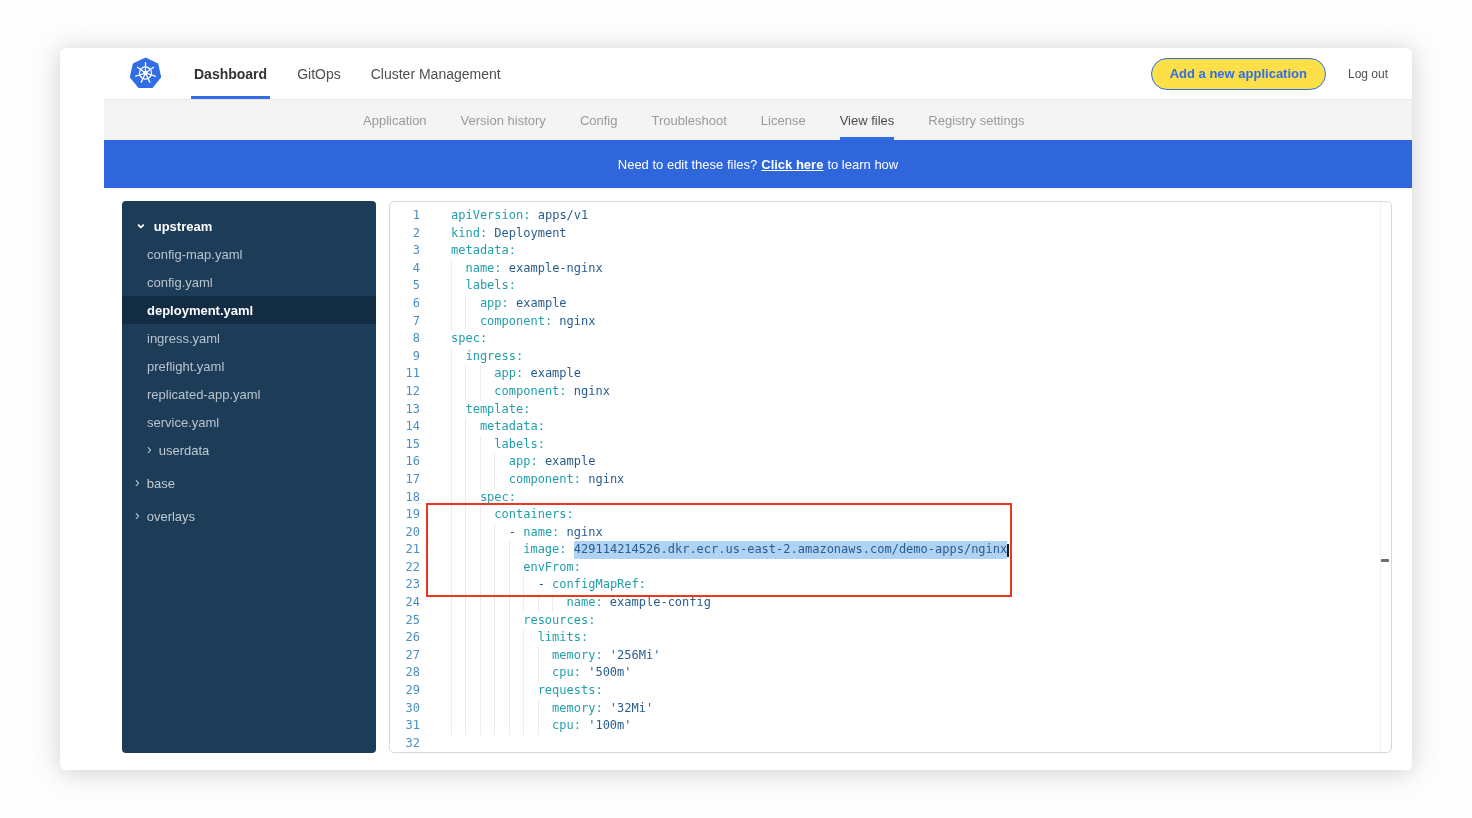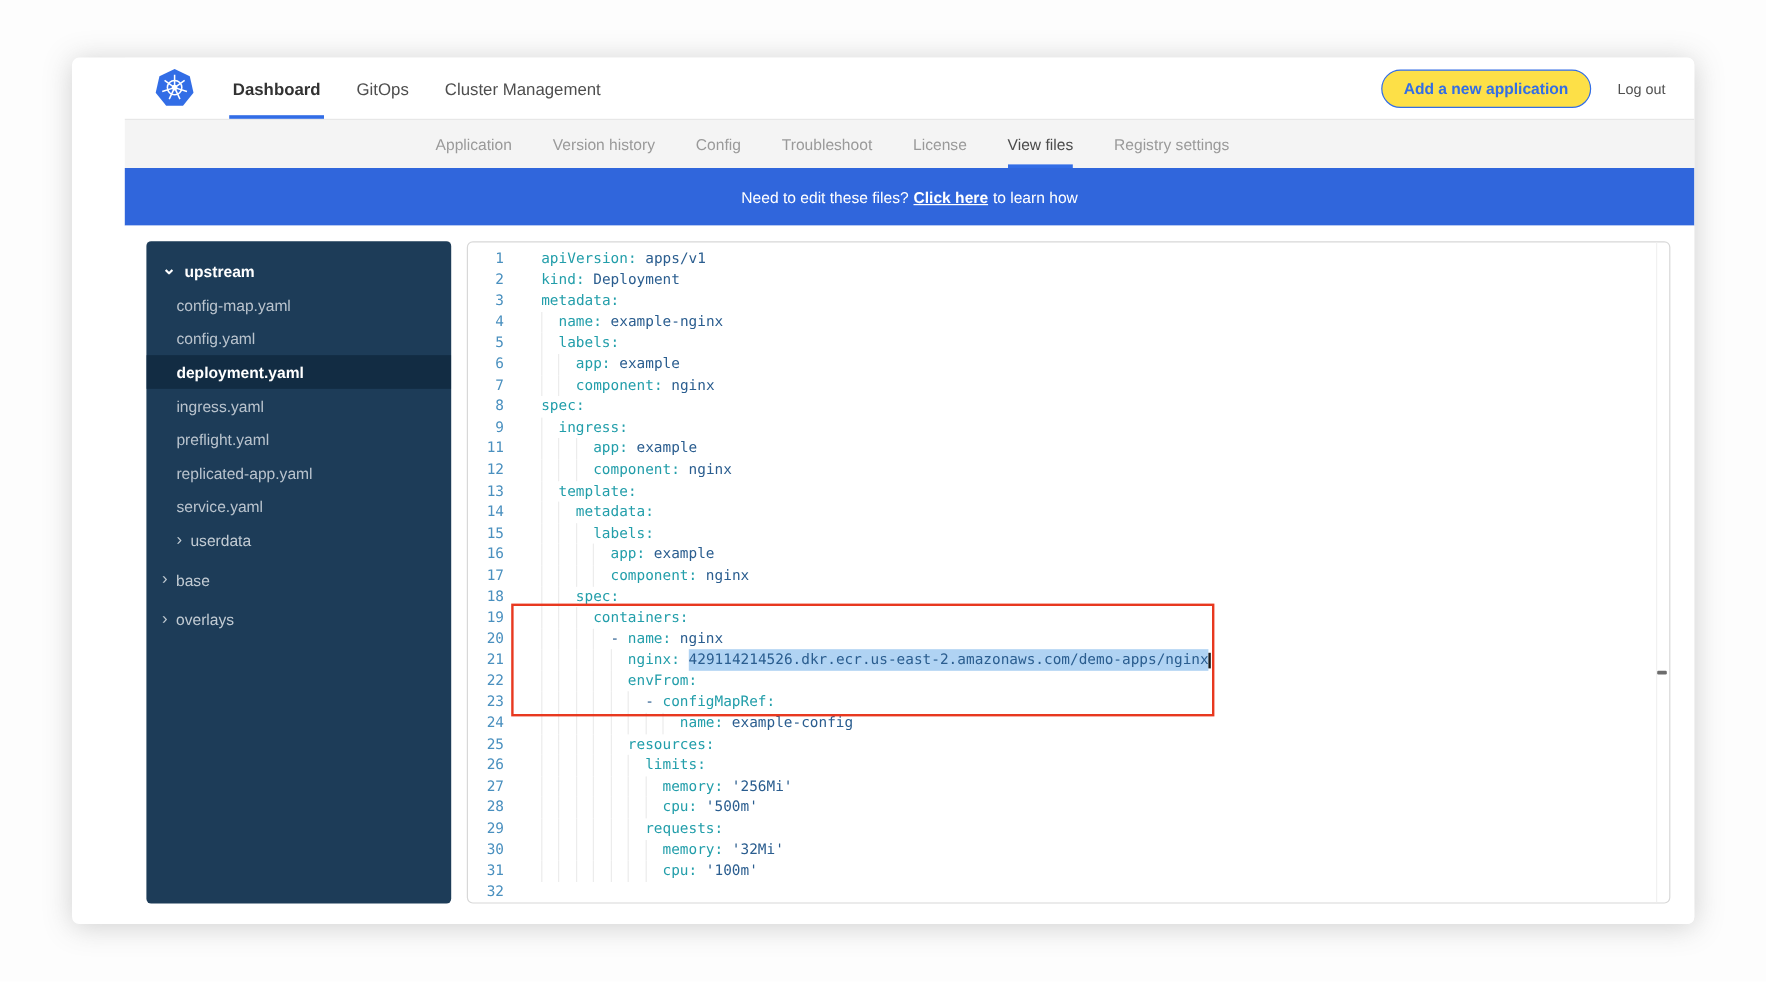--- a/index.html
+++ b/index.html
@@ -253,21 +253,21 @@
           <div class="cl">
             <span class="g">19</span>
             <span class="cc"><span class="gd"></span><span class="gd"></span><span class="gd"></span><span class="k">containers:</span></span>
           </div>
           <div class="cl">
             <span class="g">20</span>
             <span class="cc"><span class="gd"></span><span class="gd"></span><span class="gd"></span><span class="gd"></span><span class="v">- </span><span class="k">name:</span><span class="v"> nginx</span></span>
           </div>
           <div class="cl">
             <span class="g">21</span>
-            <span class="cc"><span class="gd"></span><span class="gd"></span><span class="gd"></span><span class="gd"></span><span class="gd"></span><span class="k">nginx:</span><span class="v"> </span><span class="selseg">429114214526.dkr.ecr.us-east-2.amazonaws.com/demo-apps/nginx</span><span class="cursor"></span></span>
+            <span class="cc"><span class="gd"></span><span class="gd"></span><span class="gd"></span><span class="gd"></span><span class="gd"></span><span class="k">image:</span><span class="v"> </span><span class="selseg">429114214526.dkr.ecr.us-east-2.amazonaws.com/demo-apps/nginx</span><span class="cursor"></span></span>
           </div>
           <div class="cl">
             <span class="g">22</span>
             <span class="cc"><span class="gd"></span><span class="gd"></span><span class="gd"></span><span class="gd"></span><span class="gd"></span><span class="k">envFrom:</span></span>
           </div>
           <div class="cl">
             <span class="g">23</span>
             <span class="cc"><span class="gd"></span><span class="gd"></span><span class="gd"></span><span class="gd"></span><span class="gd"></span><span class="gd"></span><span class="v">- </span><span class="k">configMapRef:</span></span>
           </div>
           <div class="cl">

